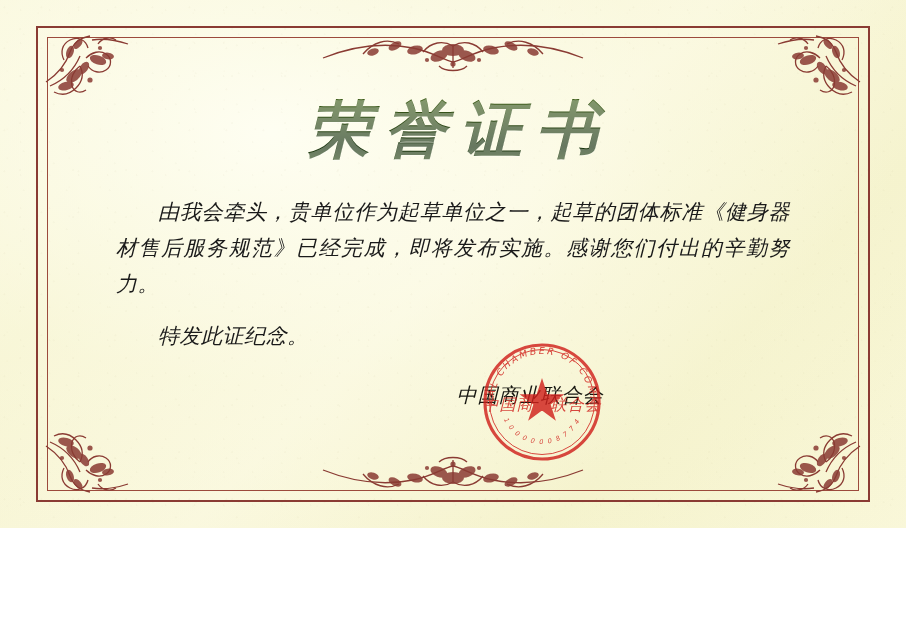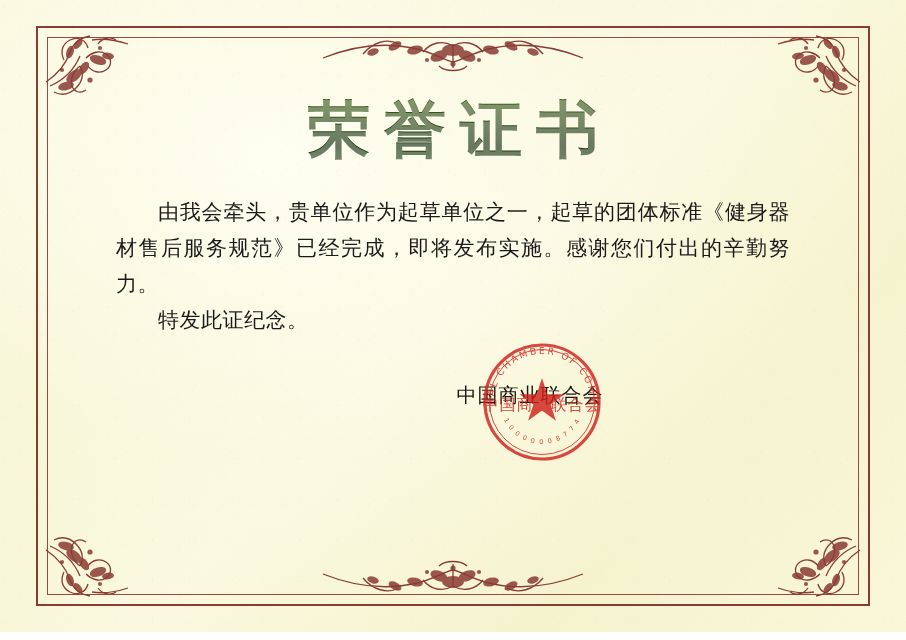--- a/index.html
+++ b/index.html
@@ -10,25 +10,26 @@
   body {
     width: 906px;
     height: 640px;
     overflow: hidden;
     font-family: "DejaVu Sans", sans-serif;
   }
 
   #certificate {
     position: relative;
     width: 906px;
-    height: 632px;
+    height: 528px;
     background:
       radial-gradient(ellipse at 30% 25%, rgba(255,255,245,0.9) 0%, rgba(250,249,226,0.4) 45%, rgba(244,242,210,0.15) 75%),
       linear-gradient(135deg, #faf8dc 0%, #f7f5d2 25%, #fbf9e0 50%, #f5f3cc 75%, #faf8da 100%);
     overflow: hidden;
+    font-style: italic;
   }
 
   
   #paper-texture {
     position: absolute;
     inset: 0;
     opacity: 0.25;
     background-image:
       radial-gradient(circle at 12% 18%, rgba(190,180,140,0.25) 0.8px, transparent 1.2px),
       radial-gradient(circle at 38% 62%, rgba(190,180,140,0.22) 0.8px, transparent 1.2px),
@@ -128,21 +129,21 @@
     margin: 22px 46px 0 46px;
     font-family: "DejaVu Serif", serif;
     font-size: 21px;
     line-height: 1.72;
     color: #1a1a1a;
     text-align: justify;
     text-indent: 2em;
     letter-spacing: 0.5px;
   }
   .para.second {
-    margin-top: 0;
+    margin-top: 16px;
   }
 
   
   #signature-block {
     position: absolute;
     left: 340px;
     top: 322px;
     width: 240px;
     text-align: center;
   }

